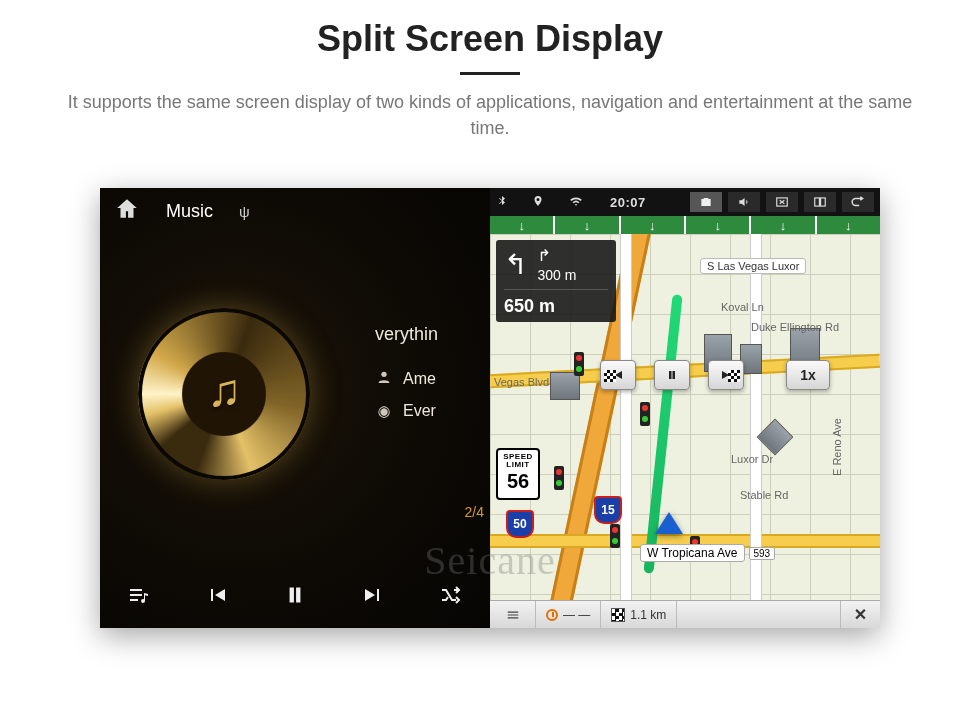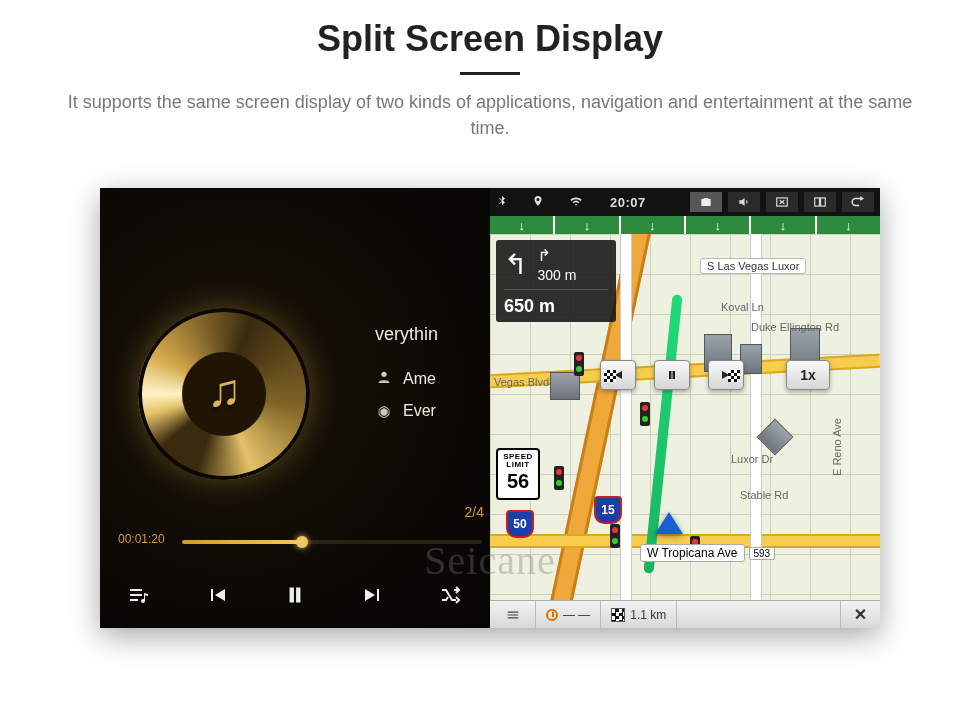--- a/index.html
+++ b/index.html
@@ -424,20 +424,29 @@
 </head>
 <body>
 
 <h1 class="page-title">Split Screen Display</h1>
 <div class="title-underline"></div>
 <p class="page-desc">It supports the same screen display of two kinds of applications, navigation and entertainment at the same time.</p>
 
 <div class="device">
 
   <div class="music">
+    <div class="music-top">
+      <span class="home-icon">
+        <svg viewBox="0 0 24 24">
+            <path d="M12 3l9 8h-3v9h-5v-6H11v6H6v-9H3z"></path>
+          </svg>
+      </span>
+      <span class="music-label">Music</span>
+      <span class="usb-icon">ψ</span>
+    </div>
 
     <div class="album-ring">
       <span class="album-note">♫</span>
     </div>
 
     <div class="meta">
       <div class="meta-row song">
         <span>verythin</span>
       </div>
       <div class="meta-row">
@@ -450,26 +459,20 @@
         <span>Ame</span>
       </div>
       <div class="meta-row">
         <span class="ico">◉</span>
         <span>Ever</span>
       </div>
     </div>
 
     <div class="track-counter">2/4</div>
 
-    <div class="timebar">
-      <span class="elapsed">00:01:20</span>
-      <div class="track"></div>
-      <div class="fill"></div>
-      <div class="thumb"></div>
-    </div>
 
     <div class="controls">
       <span class="btn">
         <svg width="24" height="24" viewBox="0 0 24 24" fill="#eee">
             <path d="M3 6h12v2H3zM3 11h12v2H3zM3 16h8v2H3z"></path>
             <path d="M18 12v6a2 2 0 11-2-2c.4 0 .7.1 1 .3V10l4 1v2l-3-.8z"></path>
           </svg>
       </span>
       <span class="btn">
         <svg width="24" height="24" viewBox="0 0 24 24" fill="#eee">

